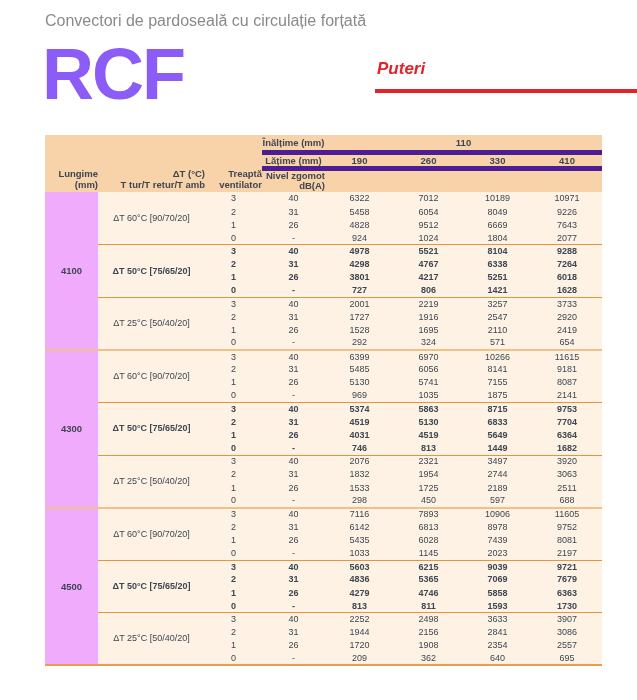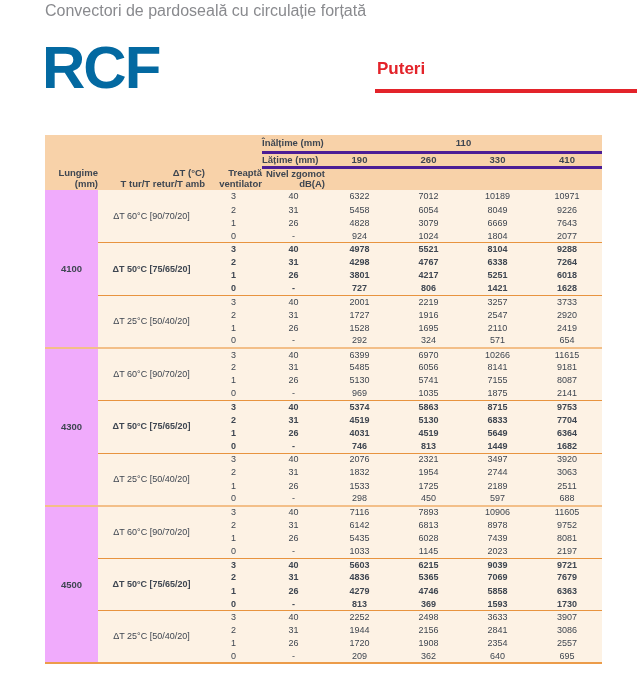--- a/index.html
+++ b/index.html
@@ -1,37 +1,37 @@
 <!DOCTYPE html>
 <html><head>
 <meta charset="utf-8">
 <style>
   html,body{margin:0;padding:0;}
   body{
     width:637px;height:700px;background:#ffffff;position:relative;
     font-family:"Liberation Sans", sans-serif;overflow:hidden;
   }
-  .subtitle{position:absolute;left:45px;top:2px;font-size:16px;color:#898a8e;}
-  .rcf{position:absolute;left:42px;top:38px;font-size:60px;line-height:1;font-weight:bold;
-       color:#0369a1;letter-spacing:-2px;}
-  .puteri{position:absolute;left:377px;top:59px;font-size:17px;font-weight:bold;color:#e3232a;}
+  .subtitle{position:absolute;left:45px;top:12px;font-size:16px;color:#898a8e;}
+  .rcf{position:absolute;left:42px;top:38px;font-size:72px;line-height:1;font-weight:bold;
+       color:#8b5cf6;letter-spacing:-2px;}
+  .puteri{position:absolute;left:377px;top:59px;font-size:17px;font-weight:bold;color:#e3232a;font-style:italic;}
   .red-rule{position:absolute;left:375px;top:89px;width:262px;height:4px;background:#e3232a;}
 
   .table-wrap{position:absolute;left:45px;top:135px;width:557px;}
   table{border-collapse:collapse;table-layout:fixed;width:557px;color:#3e4651;
         border-bottom:2px solid #ec9c4a;}
   th,td{padding:0;margin:0;}
 
   thead th{background:#f8d2a9;font-size:9.5px;font-weight:bold;color:#3e4651;}
   tr.hrowA{height:17px;}
   tr.hrowB{height:15px;margin-top:34px;}
   tr.hrowC{height:23px;}
   th.hl{text-align:left;}
   th.hc{text-align:center;}
-  th.ub{border-bottom:3px solid #4c1d95;}
+  th.ub{border-bottom:5px solid #4c1d95;text-align:center;}
   th.ht{white-space:pre-line;line-height:1.15;vertical-align:middle;text-align:right;}
 
   tbody tr{height:13.15px;}
   tbody td{background:#fdf2e4;font-size:9px;line-height:1;text-align:center;vertical-align:middle;}
   tbody td.lung{background:#f0abfc;font-weight:bold;font-size:9.5px;}
   tbody tr.b td{font-weight:bold;}
   tbody tr.sec-top td{border-top:1px solid #e8943f;}
   tbody tr.blk-top td{border-top:2px solid #f3bf88;}
 </style>
 </head>
@@ -96,21 +96,21 @@
           <td>31</td>
           <td>5458</td>
           <td>6054</td>
           <td>8049</td>
           <td>9226</td>
         </tr>
         <tr class="">
           <td>1</td>
           <td>26</td>
           <td>4828</td>
-          <td>3079</td>
+          <td>9512</td>
           <td>6669</td>
           <td>7643</td>
         </tr>
         <tr class="">
           <td>0</td>
           <td>-</td>
           <td>924</td>
           <td>1024</td>
           <td>1804</td>
           <td>2077</td>
@@ -337,21 +337,21 @@
           <td>26</td>
           <td>4279</td>
           <td>4746</td>
           <td>5858</td>
           <td>6363</td>
         </tr>
         <tr class="b">
           <td>0</td>
           <td>-</td>
           <td>813</td>
-          <td>369</td>
+          <td>811</td>
           <td>1593</td>
           <td>1730</td>
         </tr>
         <tr class="sec-top">
           <td class="dtl" rowspan="4">ΔT 25°C [50/40/20]</td>
           <td>3</td>
           <td>40</td>
           <td>2252</td>
           <td>2498</td>
           <td>3633</td>

